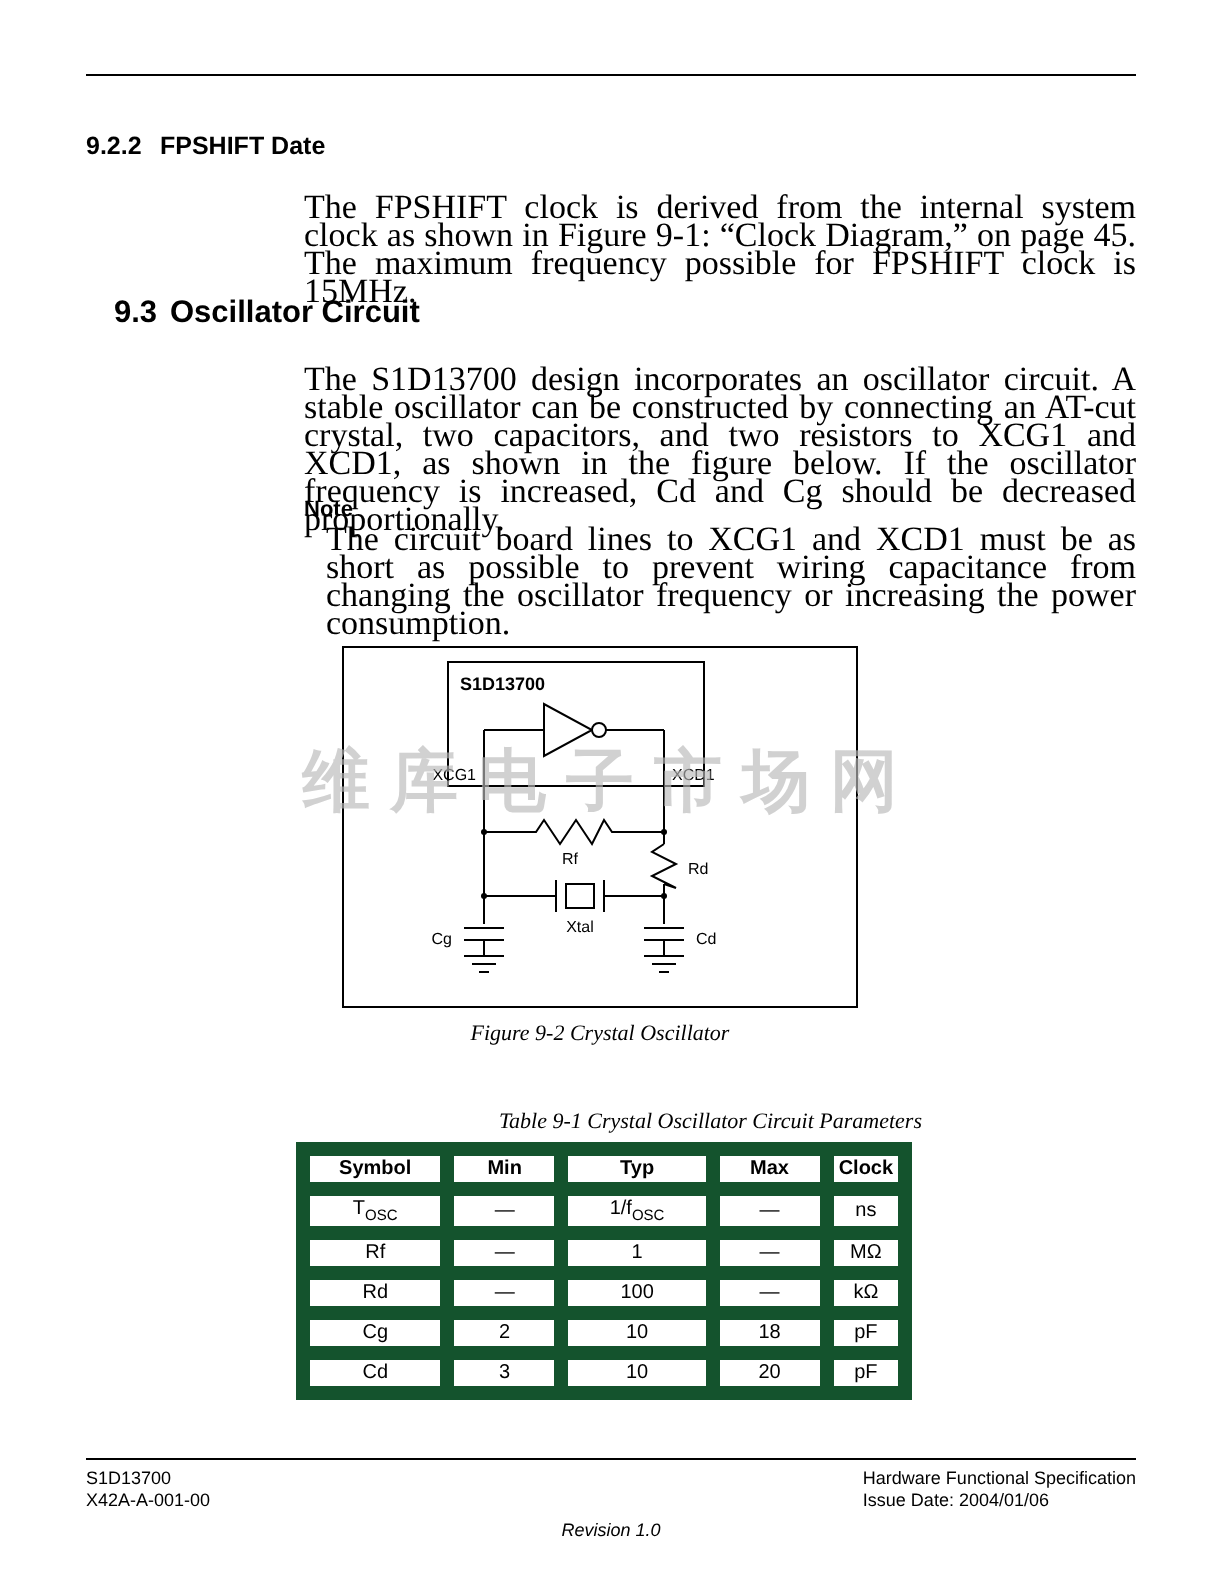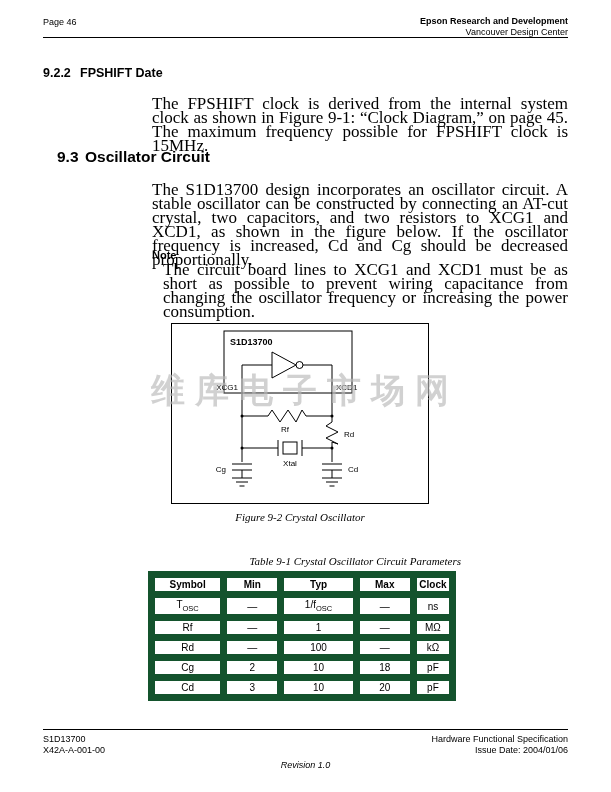--- a/index.html
+++ b/index.html
@@ -9,21 +9,21 @@
 
   
   .hdr { position:absolute; top:16px; left:43px; right:43px; display:flex; justify-content:space-between; align-items:flex-start; }
   .hdr-left { font-size:9px; padding-top:1px; }
   .hdr-right { text-align:right; font-size:9px; line-height:11px; }
   .hdr-org1 { font-weight:bold; }
   .rule { position:absolute; left:43px; right:43px; border-top:1px solid #000; }
   .rule-top { top:37px; }
   .rule-bottom { top:729px; }
   .ftr { position:absolute; top:734px; left:43px; right:43px; display:flex; justify-content:space-between; font-size:9px; line-height:11px; }
-  .ftr-right { text-align:right; }
+  .ftr-right { }
   .revision { position:absolute; top:760px; left:0; right:0; text-align:center; font-size:9px; font-style:italic; }
 
   
   .h2 { position:absolute; left:43px; font-weight:bold; font-size:12.5px; }
   .h2 .num { display:inline-block; min-width:37px; }
   .h1 { position:absolute; left:43px; font-weight:bold; font-size:15.5px;margin-left:14px; }
   .h1 .num { display:inline-block; min-width:28px; }
   .body { position:absolute; left:152px; width:416px; font-family:"Liberation Serif", serif; font-size:17px; line-height:14px; text-align:justify; }
   .note-label { position:absolute; left:152px; font-weight:bold; font-size:11px; }
   .note-body { left:163px; width:405px; }
@@ -47,27 +47,20 @@
 
   
   .circuit { position:absolute; top:0; left:0; }
   .circuit text { font-family:"Liberation Sans", sans-serif; }
 </style>
 </head>
 <body>
 
 <div class="page">
 
-  <div class="hdr">
-    <div class="hdr-left">Page 46</div>
-    <div class="hdr-right">
-      <div class="hdr-org1">Epson Research and Development</div>
-      <div class="hdr-org2">Vancouver Design Center</div>
-    </div>
-  </div>
   <div class="rule rule-top"></div>
 
   <div class="h2" style="top:66px;">
     <span class="num">9.2.2</span><span>FPSHIFT Date</span>
   </div>
   <p class="body" style="top:97px;">The FPSHIFT clock is derived from the internal system clock as shown in Figure 9-1: “Clock Diagram,” on page 45. The maximum frequency possible for FPSHIFT clock is 15MHz.</p>
 
   <div class="h1" style="top:148px;">
     <span class="num">9.3</span><span>Oscillator Circuit</span>
   </div>

